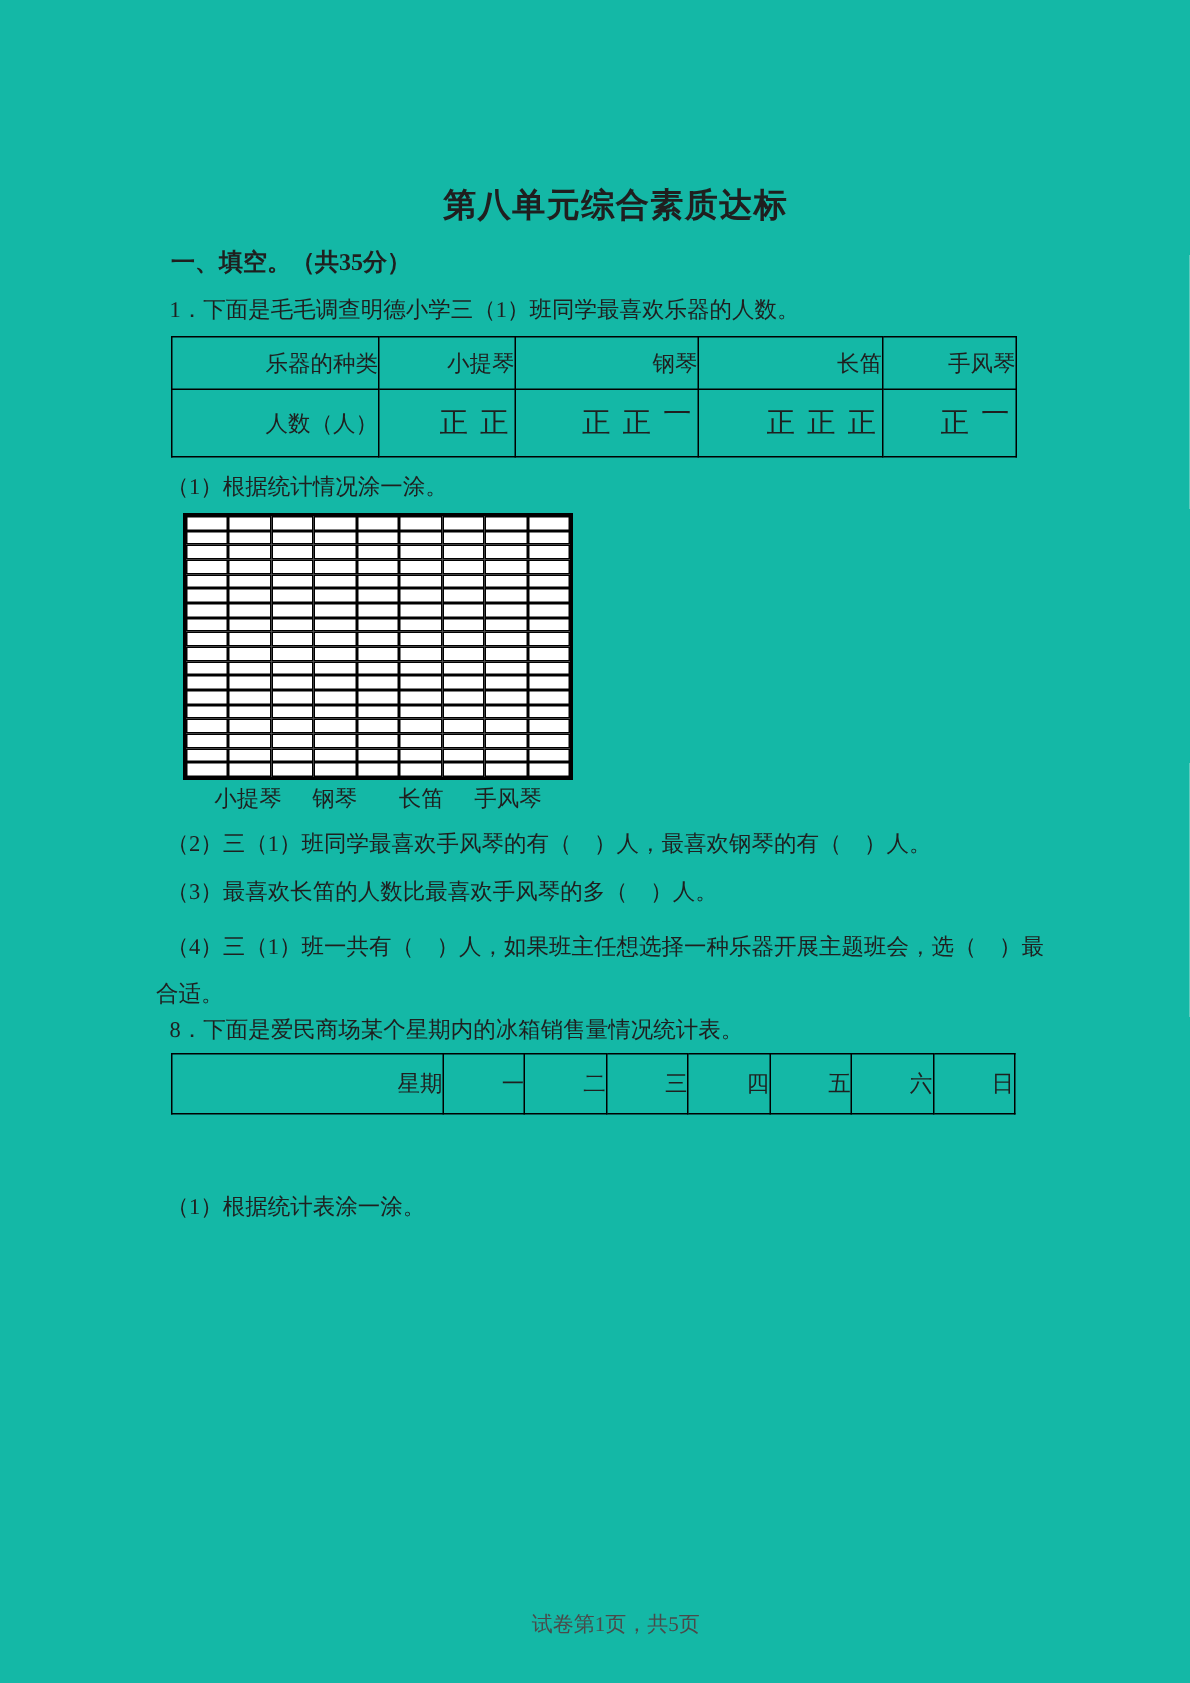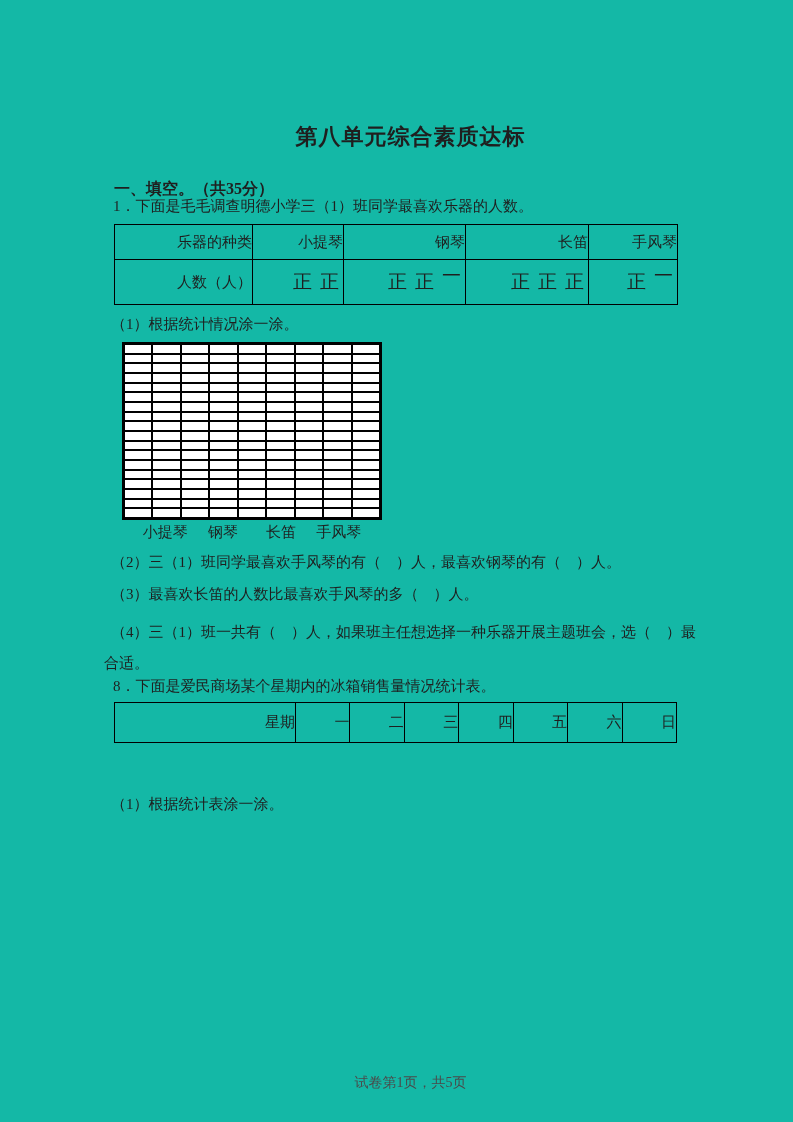--- a/index.html
+++ b/index.html
@@ -16,21 +16,21 @@
   }
   .abs { position:absolute; white-space:nowrap; }
   .doc-title {
     top:122px; left:0; right:0;
     text-align:center;
     font-size:22px; font-weight:700;
     letter-spacing:1px;
   }
   .section-heading {
     top:165px; left:114px;
-    font-size:16px; font-weight:700;margin-top:14px;
+    font-size:16px; font-weight:700;
   }
   .stem  { font-size:15px; }
   .subq  { font-size:15px; }
 
   table.sheet {
     position:absolute;
     border-collapse:collapse;
     table-layout:fixed;
   }
   table.sheet td {

